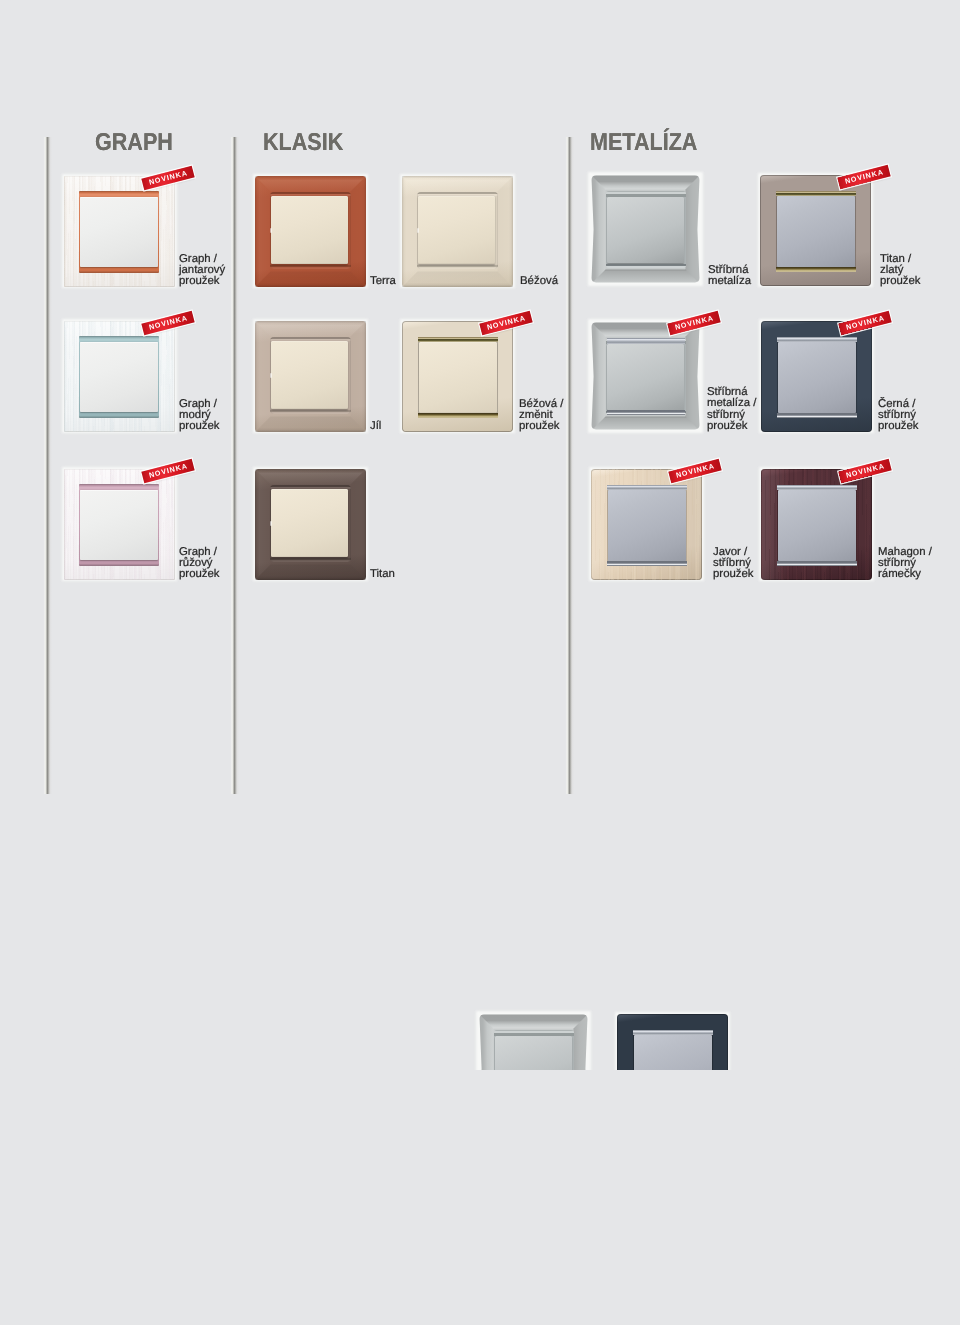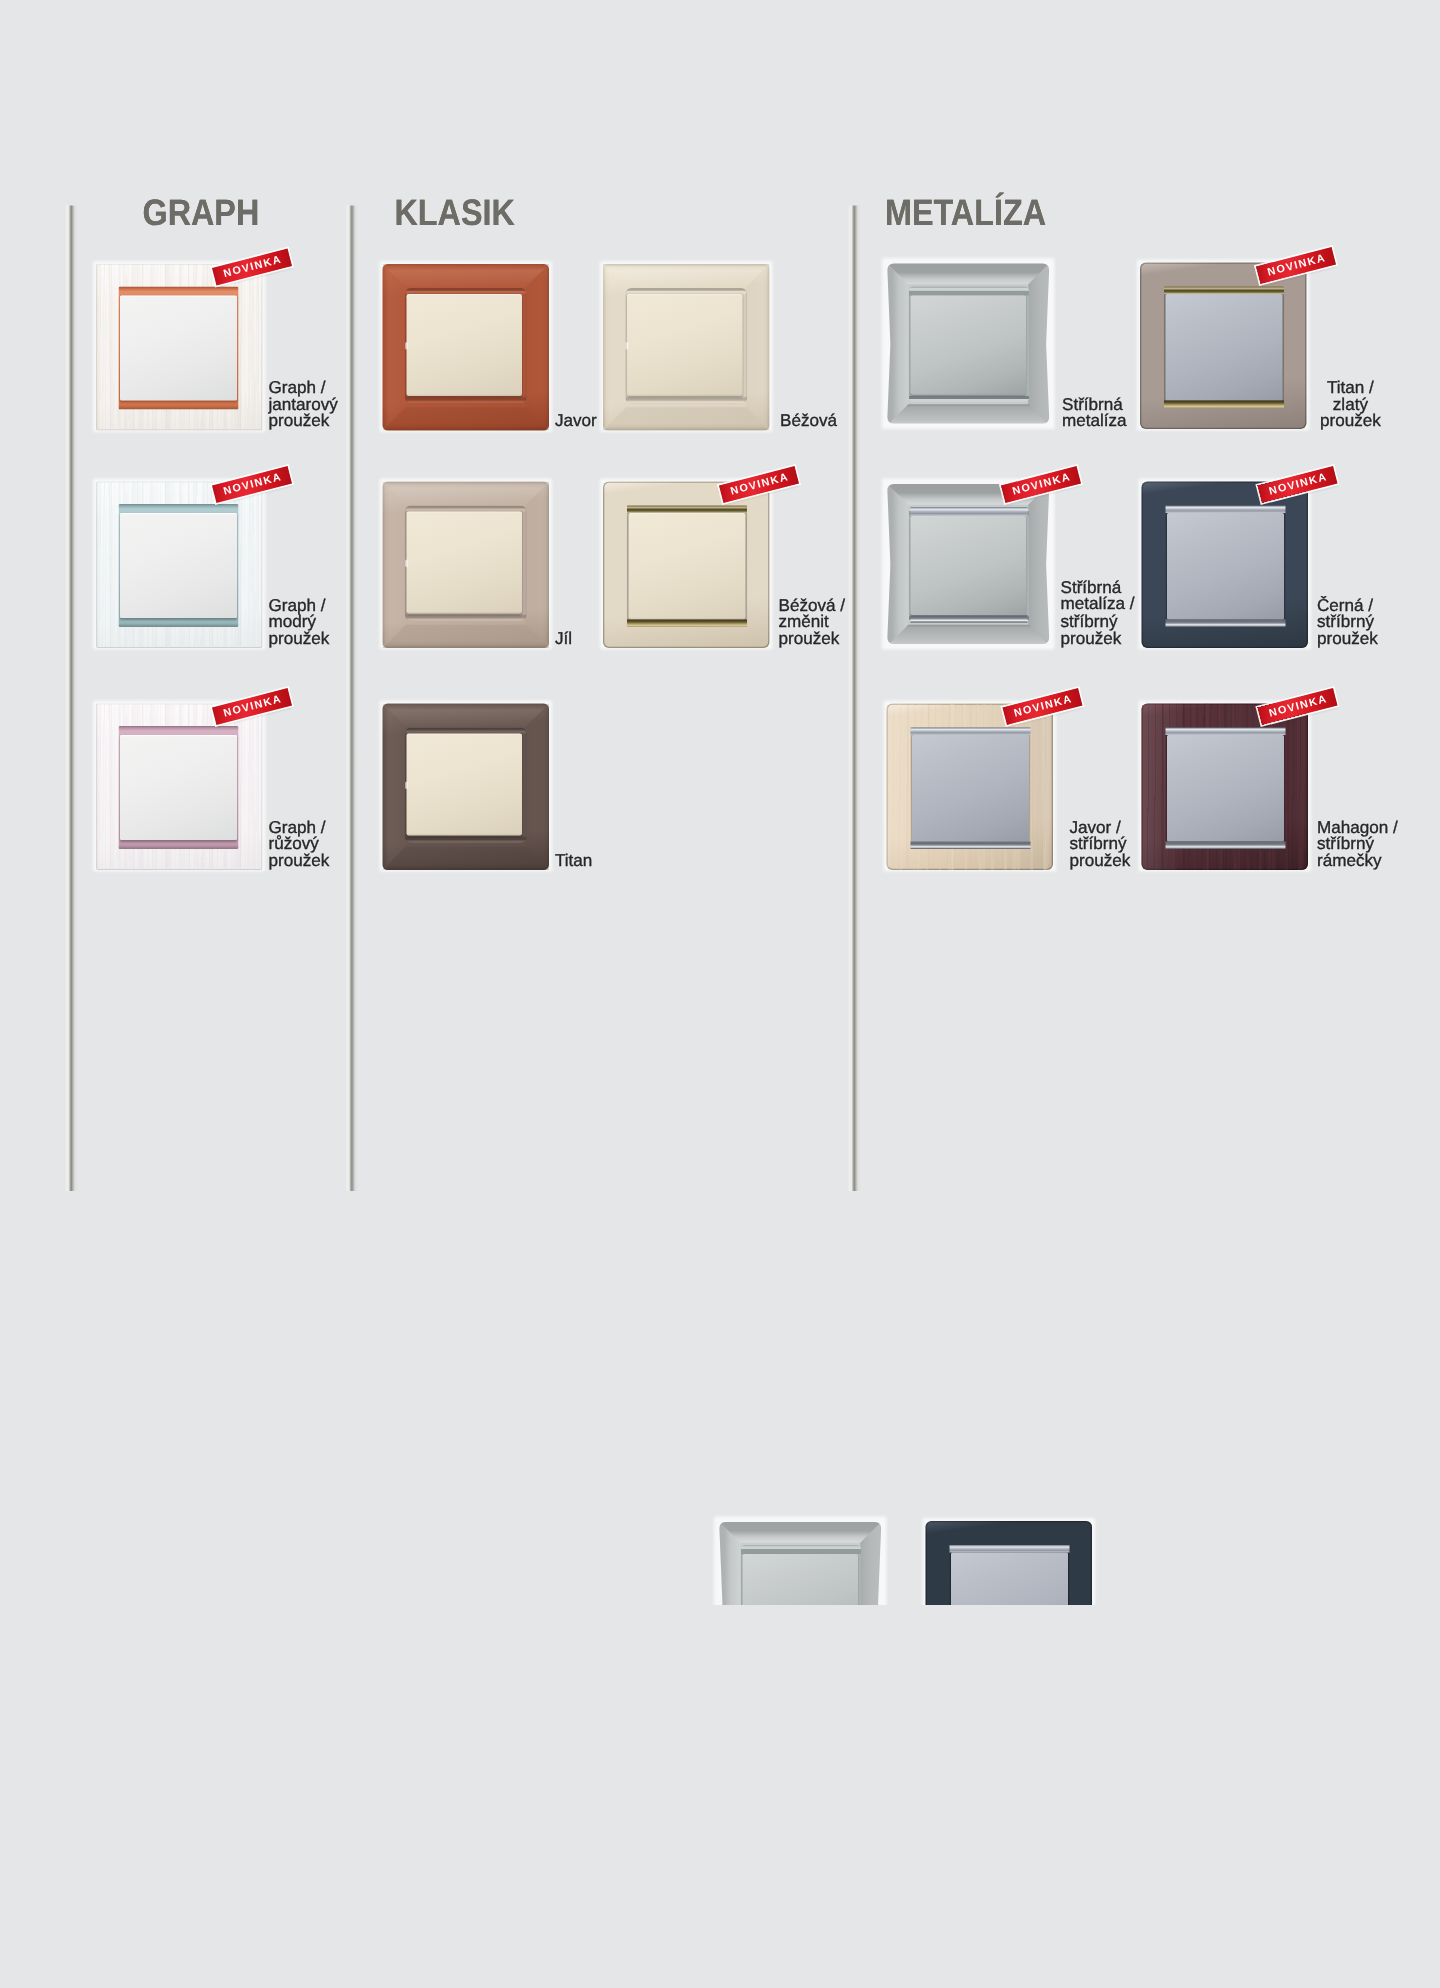--- a/index.html
+++ b/index.html
@@ -208,21 +208,21 @@
       <div class="photo"></div>
       <div class="fc"></div>
       <span class="bv bt"></span>
       <span class="bv br"></span>
       <span class="bv bb"></span>
       <span class="bv bl"></span>
       <div class="well"></div>
       <div class="rock r-cream"></div>
     </div>
   </div>
-  <div class="plabel" style="left: 370px; top: 276.1px; color: rgb(40, 40, 40);">Javor</div>
+  <div class="plabel" style="left: 370px; top: 276.1px; color: rgb(40, 40, 40);">Terra</div>
   <div class="prod" style="position:absolute;left:402px;top:176px;width:111px;height:111px">
     <div class="sw k" style="--c: #e3d9c7; --h: #f3ebdb; --s: #d2c6b0; --e: #cabea7;">
       <div class="photo"></div>
       <div class="fc"></div>
       <span class="bv bt"></span>
       <span class="bv br"></span>
       <span class="bv bb"></span>
       <span class="bv bl"></span>
       <div class="well"></div>
       <div class="rock r-cream"></div>
@@ -251,21 +251,21 @@
       <div class="fc"></div>
       <div class="well"></div>
       <div class="strip top s-gold"></div>
       <div class="strip bot s-gold"></div>
       <div class="rock r-cool"></div>
     </div>
     <div class="badge">
         <span>NOVINKA</span>
       </div>
   </div>
-  <div class="plabel" style="left: 880px; top: 253.5px; color: rgb(40, 40, 40); text-align: center;">Titan /
+  <div class="plabel" style="left: 880px; top: 253.5px; color: rgb(40, 40, 40);">Titan /
 zlatý
 proužek</div>
   <div class="prod" style="position:absolute;left:64px;top:321px;width:111px;height:111px">
     <div class="sw f graph" style="--c: #f4f7f8; --h: #ffffff; --s: #e6ebed; --e: #dce2e4;">
       <div class="photo"></div>
       <div class="fc"></div>
       <div class="grain" style="--g1: rgba(193,206,211,.085); --g2: rgba(215,225,229,.17);"></div>
       <div class="well" style="--st: #a2c4c8;"></div>
       <div class="rock r-white"></div>
     </div>

